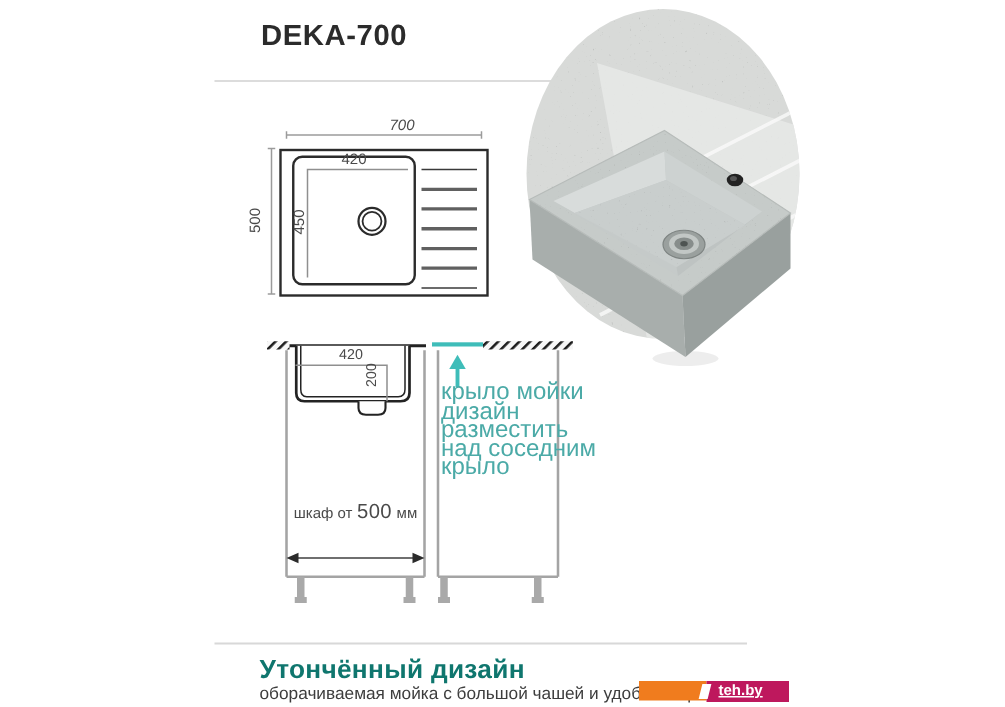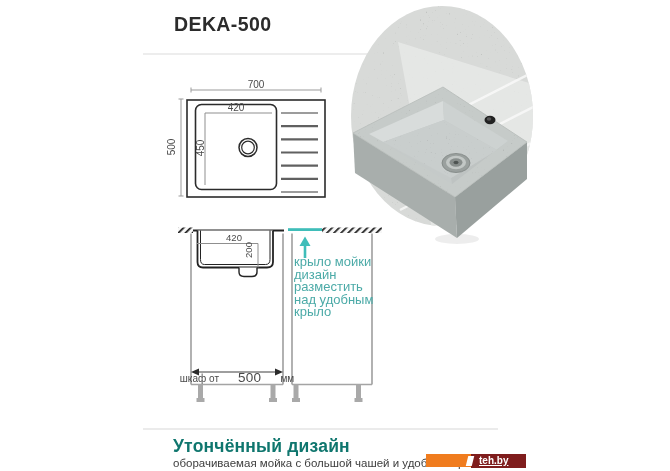--- a/index.html
+++ b/index.html
@@ -4,36 +4,36 @@
 <style>
   html,body{margin:0;padding:0;background:#ffffff;}
   .canvas{position:relative;width:670px;height:471px;background:#ffffff;overflow:hidden;
           font-family:"Liberation Sans", sans-serif;}
   svg{position:absolute;left:0;top:0;z-index:1;}
   .txt{position:absolute;z-index:2;white-space:nowrap;}
   .title{left:174px;top:13px;font-size:19.5px;font-weight:800;letter-spacing:.4px;color:#2b2b2b;}
   .lbl{position:absolute;z-index:2;transform:translate(-50%,-50%);font-size:10px;color:#4a4a4a;white-space:nowrap;}
   .lbl.rot{transform:translate(-50%,-50%) rotate(-90deg);}
   .lbl.sm{font-size:9.5px;}
-  .dim700{left:256px;top:84px;}
+  .dim700{left:268px;top:84px;font-style:italic;}
   .dim500{left:171px;top:147px;}
   .dim420t{left:236px;top:107px;}
   .dim450{left:200px;top:148px;}
   .dim420s{left:234px;top:237px;}
   .dim200{left:248px;top:250px;}
-  .cab{left:237px;top:377px;display:flex;align-items:baseline;gap:19px;color:#4a4a4a;}
+  .cab{left:237px;top:341px;display:flex;align-items:baseline;gap:3px;color:#4a4a4a;}
   .cab .v{font-size:13.5px;letter-spacing:.3px;}
   .cab .s{font-size:10px;}
-  .note{left:294px;top:256px;font-size:13px;line-height:12.6px;color:#4baaa7;z-index:2;}
+  .note{left:294px;top:256px;font-size:16px;line-height:12.6px;color:#4baaa7;z-index:2;}
   .foot-h{left:173px;top:436px;font-size:17.5px;font-weight:800;color:#0f766e;letter-spacing:.2px;}
   .foot-s{left:173px;top:457px;font-size:11.5px;color:#3d3d3d;}
   .wm{position:absolute;left:426px;top:454px;height:13px;display:flex;z-index:5;}
   .wm-orange{width:45px;height:13px;background:#f07c1e;}
   .wm-glyph{position:absolute;left:41px;top:1.5px;width:6px;height:10px;background:#ffffff;transform:skewX(-14deg);}
-  .wm-dark{width:55px;height:14px;background:#7f1d1d;color:#ffffff;font-size:10px;font-weight:bold;
+  .wm-dark{width:55px;height:14px;background:#be185d;color:#ffffff;font-size:10px;font-weight:bold;
            line-height:13px;padding-left:8px;box-sizing:border-box;text-decoration:underline;}
 </style>
 </head>
 <body>
 
 <div class="canvas">
 
   <svg width="670" height="471" viewBox="0 0 670 471">
     <defs>
       <filter id="grain" x="-5%" y="-5%" width="110%" height="110%">
@@ -148,41 +148,41 @@
           <rect x="354.5" y="398" width="8" height="4"></rect>
       </g>
       <g>
         <line x1="193" y1="372" x2="281" y2="372" stroke="#3f3f3f" stroke-width="1.1"></line>
         <polygon points="191,372 199,368.5 199,375.5" fill="#2b2b2b"></polygon>
         <polygon points="283,372 275,368.5 275,375.5" fill="#2b2b2b"></polygon>
       </g>
     </g>
   </svg>
 
-  <div class="txt title">DEKA-500</div>
+  <div class="txt title">DEKA-700</div>
 
   <div class="lbl dim700">700</div>
   <div class="lbl rot dim500">500</div>
   <div class="lbl dim420t">420</div>
   <div class="lbl rot dim450">450</div>
 
   <div class="lbl sm dim420s">420</div>
   <div class="lbl sm rot dim200">200</div>
 
   <div class="lbl cab">
     <span class="s">шкаф от</span>
     <span class="v">500</span>
     <span class="s">мм</span>
   </div>
 
   <div class="txt note">
     <div>крыло мойки</div>
     <div>дизайн</div>
     <div>разместить</div>
-    <div>над удобным</div>
+    <div>над соседним</div>
     <div>крыло</div>
   </div>
 
   <div class="txt foot-h">Утончённый дизайн</div>
   <div class="txt foot-s">оборачиваемая мойка с большой чашей и удобным крылом</div>
 
   <div class="wm">
     <div class="wm-orange"></div>
     <div class="wm-glyph"></div>
     <div class="wm-dark">teh.by</div>

